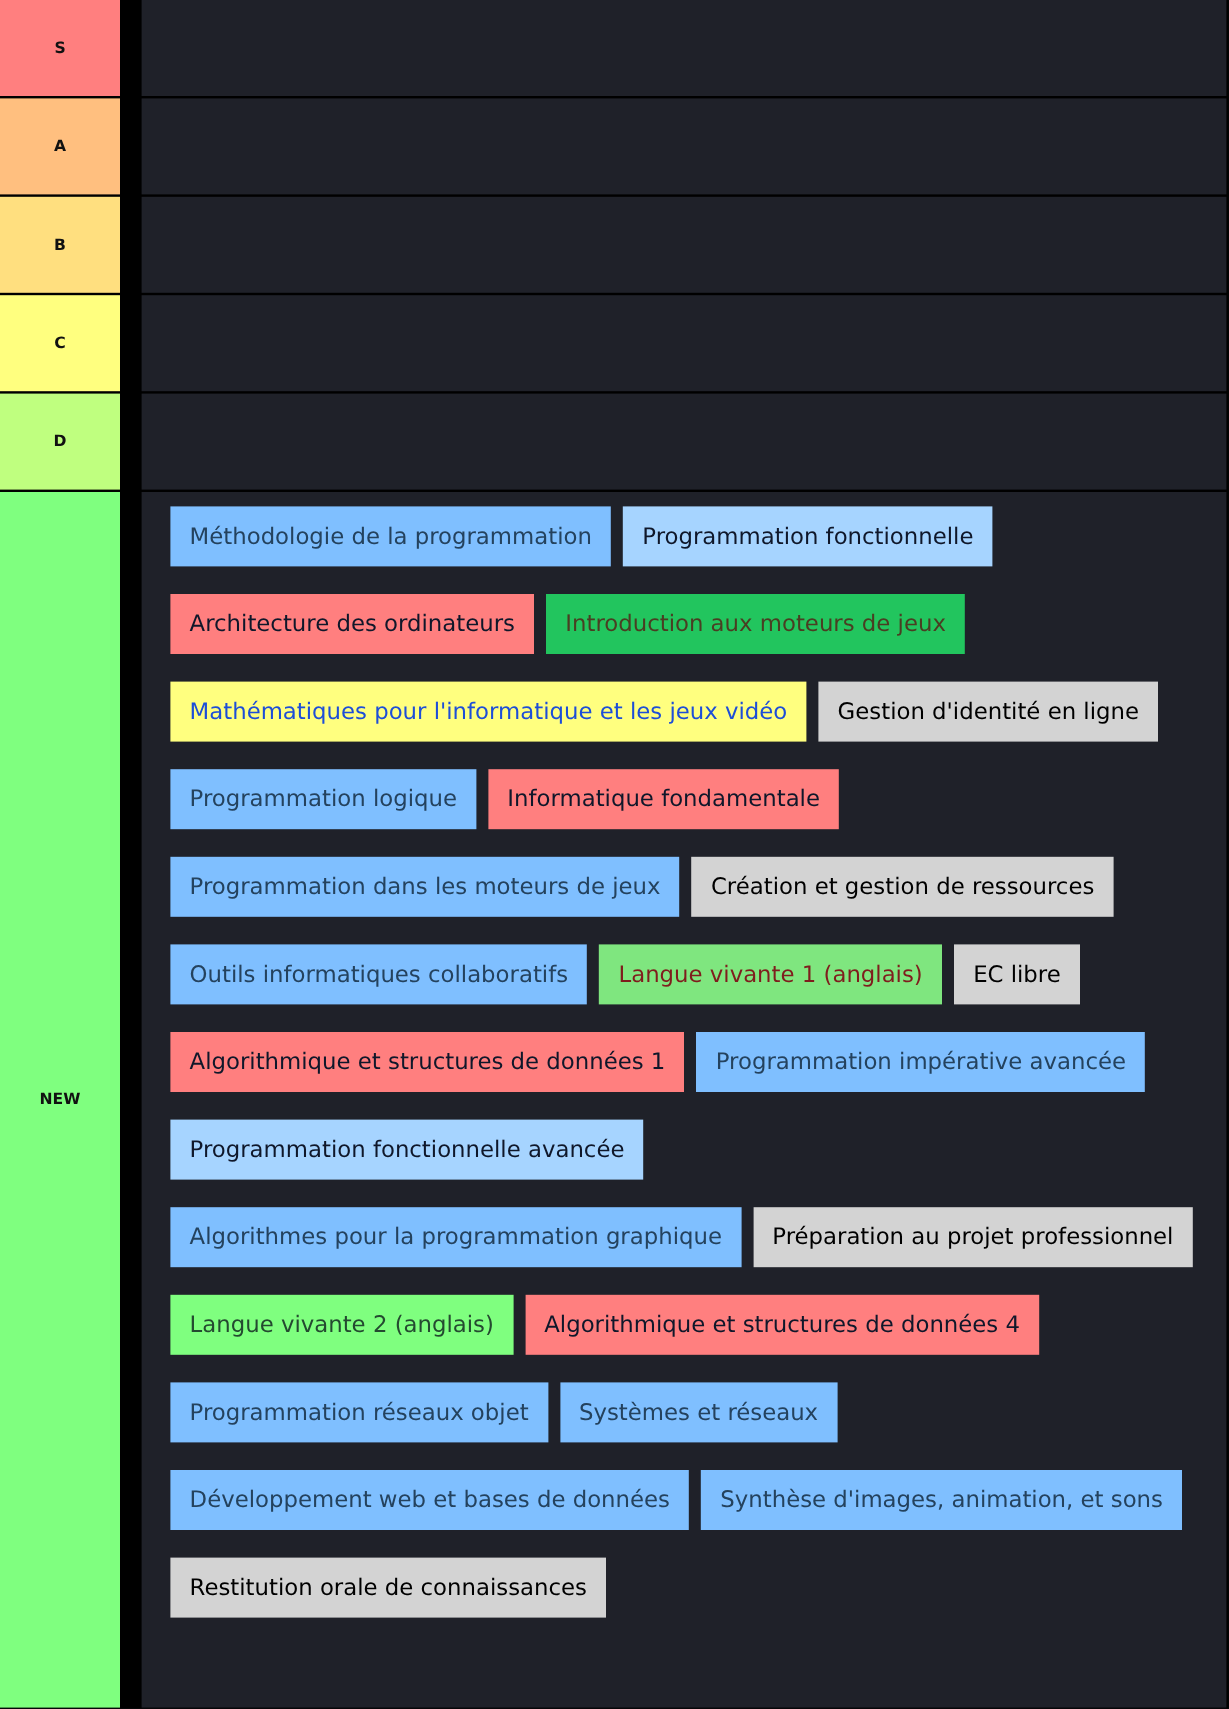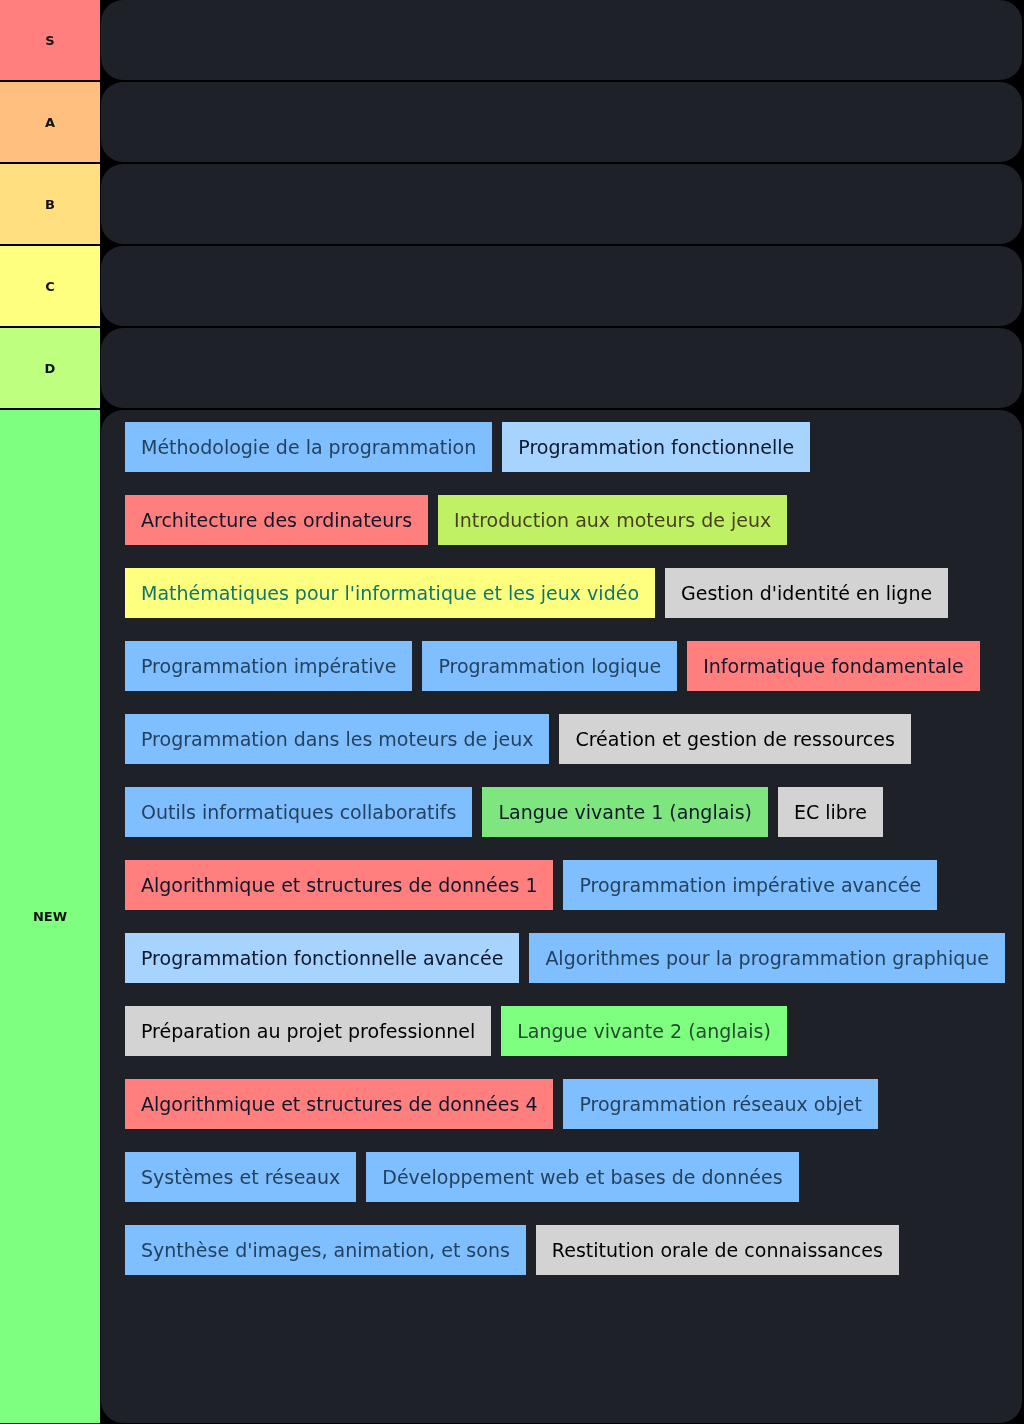--- a/index.html
+++ b/index.html
@@ -26,51 +26,50 @@
     flex: 0 0 100px;
     display: flex;
     align-items: center;
     justify-content: center;
     font-weight: bold;
     font-size: 13px;
     color: #111;
   }
   .tier-content {
     flex: 1;
-    margin-left: 1px;
+    margin-left: 18px;
     margin-right: 2px;
     background: #1f2129;
     display: flex;
     flex-wrap: wrap;
     align-content: flex-start;
     padding: 12px 10px 0 24px;
     row-gap: 23px;
     column-gap: 10px;
-    border-radius: 22px;
   }
   .tier-row.new { height: 1013px; }
   .tier-row.new .tier-content { padding-top: 12px; }
   .item {
     height: 50px;
     display: flex;
     align-items: center;
     padding: 0 16px;
     font-size: 19px;
     color: #2c3e50;
     white-space: nowrap;
     box-sizing: border-box;
     cursor: grab;
   }
   .item.blue { background: #7fbfff; color: #24425e; }
   .item.lightblue { background: #a6d4ff; color: #0f172a; }
   .item.red { background: #ff7f7f; color: #0f172a; }
-  .item.orange { background: #bef264; color: #4a3e22; }
-  .item.yellow { background: #ffff7f; color: #0f766e; }
+  .item.orange { background: #22c55e; color: #4a3e22; }
+  .item.yellow { background: #ffff7f; color: #1d4ed8; }
   .item.gray { background: #d3d3d3; color: #000000; }
-  .item.green1 { background: #7fe67f; color: #0f172a; text-align: center; }
+  .item.green1 { background: #7fe67f; color: #7f1d1d; text-align: center; }
   .item.green2 { background: #7fff7f; color: #244a30; }
 </style>
 </head>
 <body>
 
 <div class="tierlist">
   <div class="tier-row">
     <div class="tier-label" style="background:#ff7f7f">S</div>
     <div class="tier-content"></div>
   </div>
@@ -92,21 +91,20 @@
   </div>
   <div class="tier-row new">
     <div class="tier-label" style="background:#7fff7f">NEW</div>
     <div class="tier-content">
       <div class="item blue">Méthodologie de la programmation</div>
       <div class="item lightblue">Programmation fonctionnelle</div>
       <div class="item red">Architecture des ordinateurs</div>
       <div class="item orange">Introduction aux moteurs de jeux</div>
       <div class="item yellow">Mathématiques pour l'informatique et les jeux vidéo</div>
       <div class="item gray">Gestion d'identité en ligne</div>
-      <div class="item blue">Programmation impérative</div>
       <div class="item blue">Programmation logique</div>
       <div class="item red">Informatique fondamentale</div>
       <div class="item blue">Programmation dans les moteurs de jeux</div>
       <div class="item gray">Création et gestion de ressources</div>
       <div class="item blue">Outils informatiques collaboratifs</div>
       <div class="item green1">Langue vivante 1 (anglais)</div>
       <div class="item gray">EC libre</div>
       <div class="item red">Algorithmique et structures de données 1</div>
       <div class="item blue">Programmation impérative avancée</div>
       <div class="item lightblue">Programmation fonctionnelle avancée</div>

